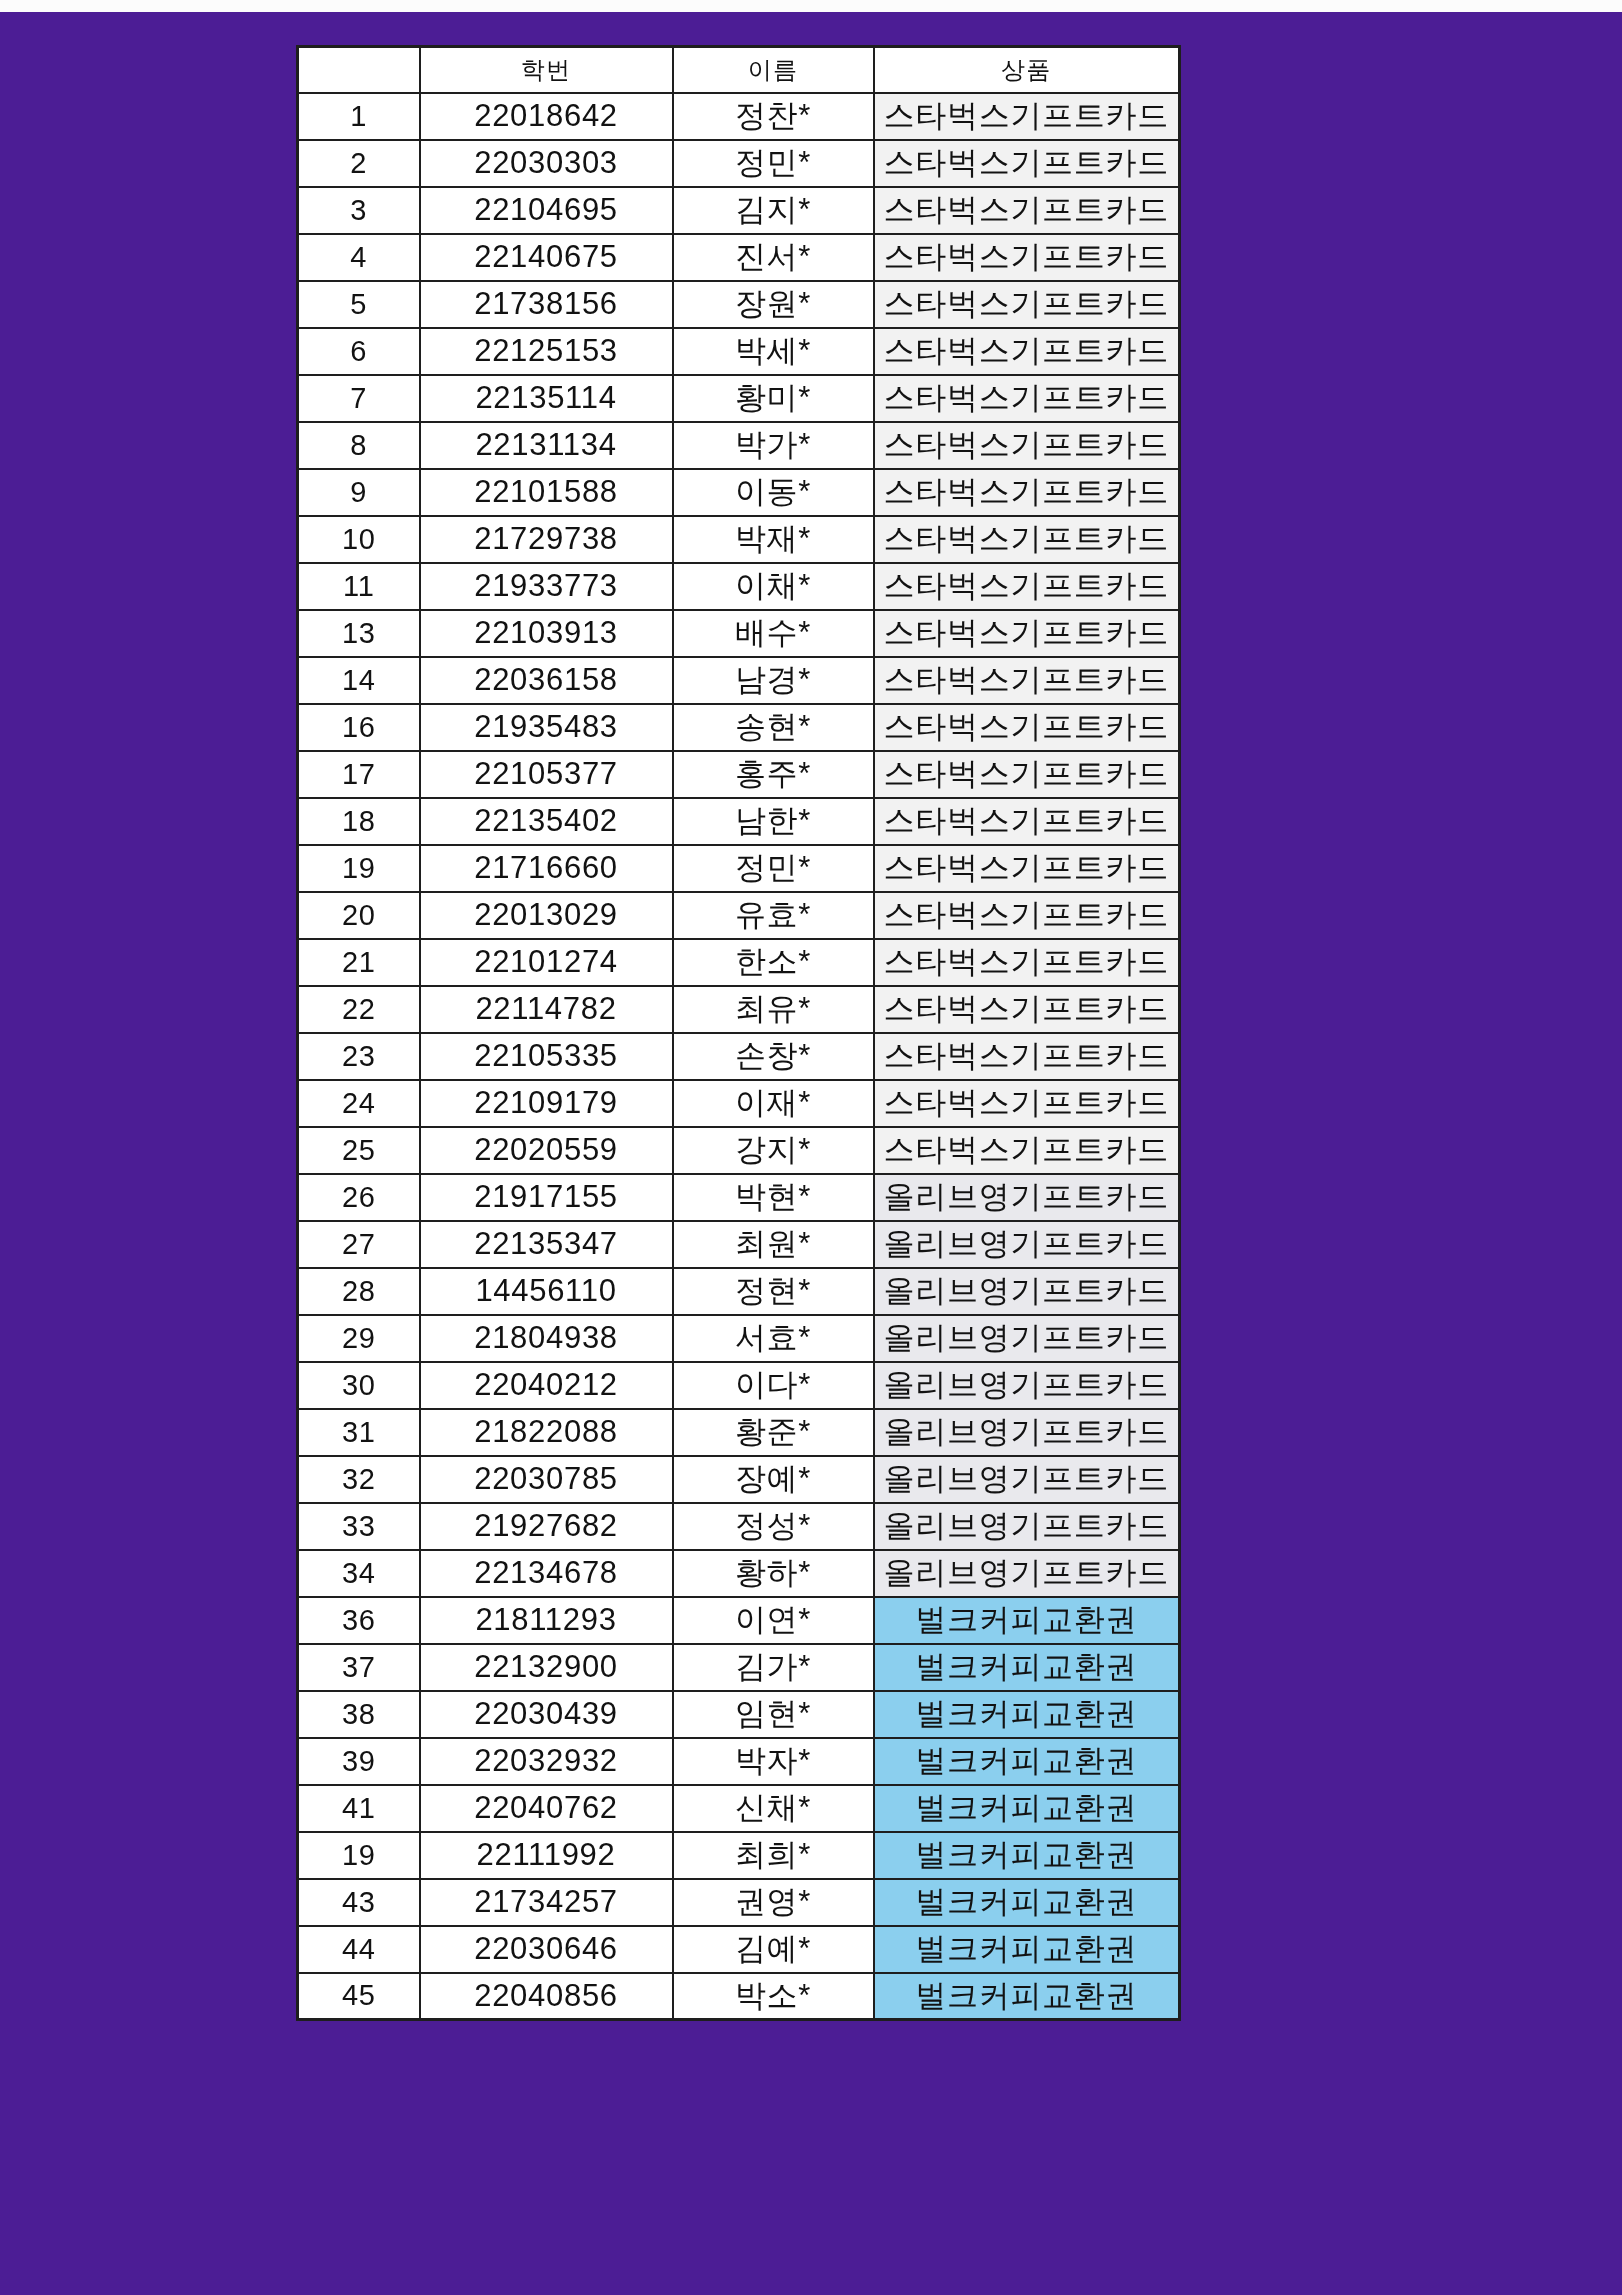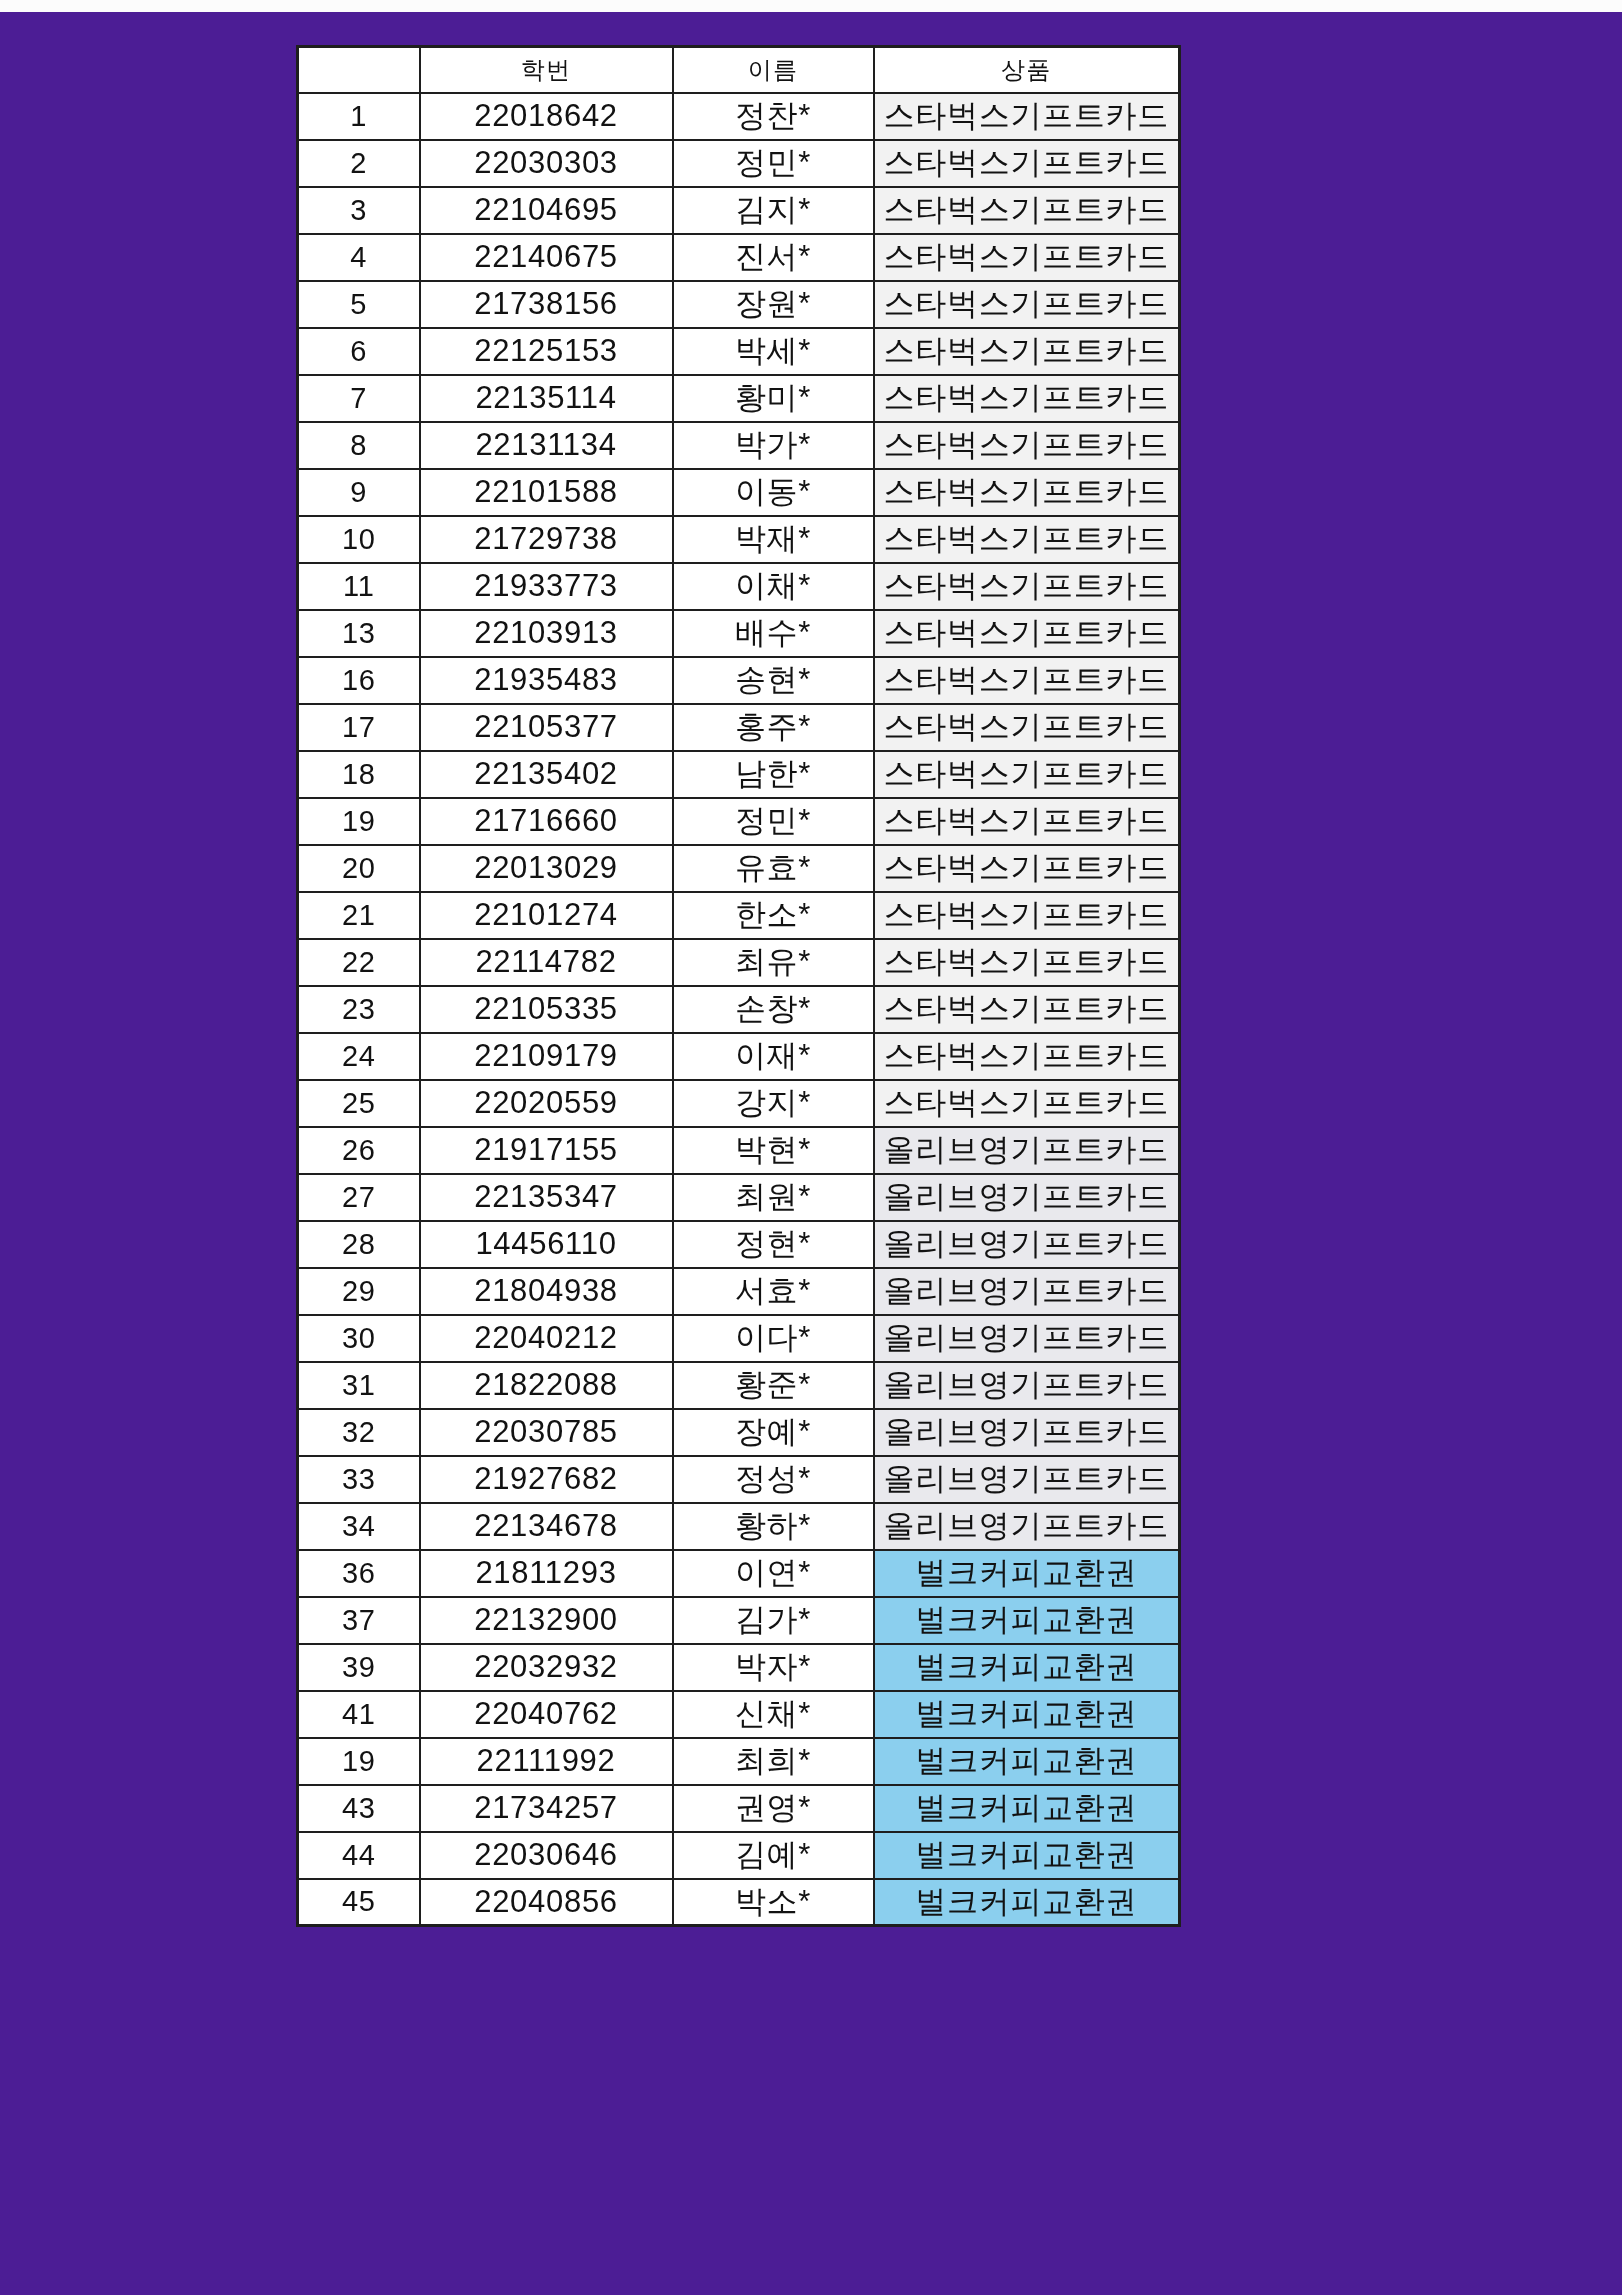--- a/index.html
+++ b/index.html
@@ -159,20 +159,26 @@
   </tr>
 
 
   <tr>
     <td class="col-no">13</td>
     <td class="col-id">22103913</td>
     <td class="col-name">배수*</td>
     <td class="col-prize" style="background: rgb(242, 242, 242);">스타벅스기프트카드</td>
   </tr>
 
+  <tr>
+    <td class="col-no">14</td>
+    <td class="col-id">22036158</td>
+    <td class="col-name">남경*</td>
+    <td class="col-prize" style="background: rgb(242, 242, 242);">스타벅스기프트카드</td>
+  </tr>
 
 
   <tr>
     <td class="col-no">16</td>
     <td class="col-id">21935483</td>
     <td class="col-name">송현*</td>
     <td class="col-prize" style="background: rgb(242, 242, 242);">스타벅스기프트카드</td>
   </tr>
 
   <tr>
@@ -309,20 +315,26 @@
     <td class="col-prize" style="background: rgb(139, 207, 238);">벌크커피교환권</td>
   </tr>
 
   <tr>
     <td class="col-no">37</td>
     <td class="col-id">22132900</td>
     <td class="col-name">김가*</td>
     <td class="col-prize" style="background: rgb(139, 207, 238);">벌크커피교환권</td>
   </tr>
 
+  <tr>
+    <td class="col-no">38</td>
+    <td class="col-id">22030439</td>
+    <td class="col-name">임현*</td>
+    <td class="col-prize" style="background: rgb(139, 207, 238);">벌크커피교환권</td>
+  </tr>
 
   <tr>
     <td class="col-no">39</td>
     <td class="col-id">22032932</td>
     <td class="col-name">박자*</td>
     <td class="col-prize" style="background: rgb(139, 207, 238);">벌크커피교환권</td>
   </tr>
 
 
   <tr>

